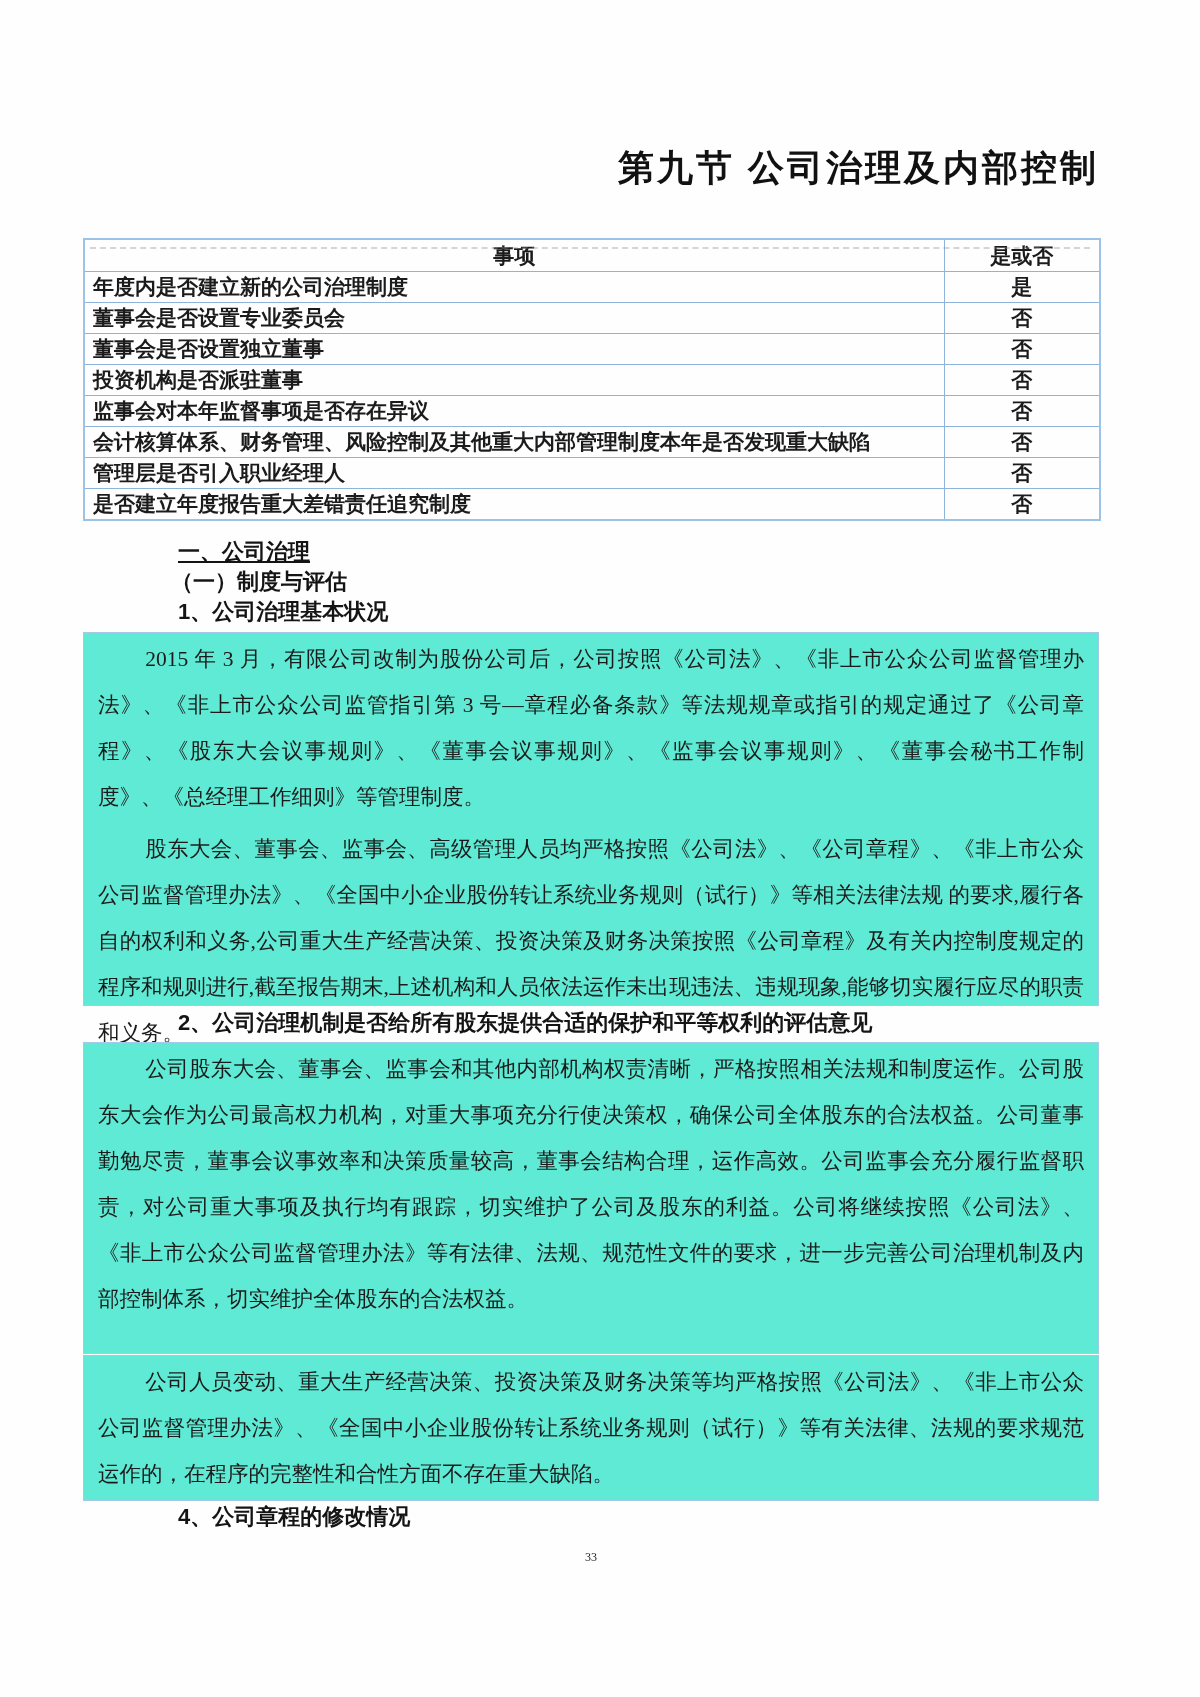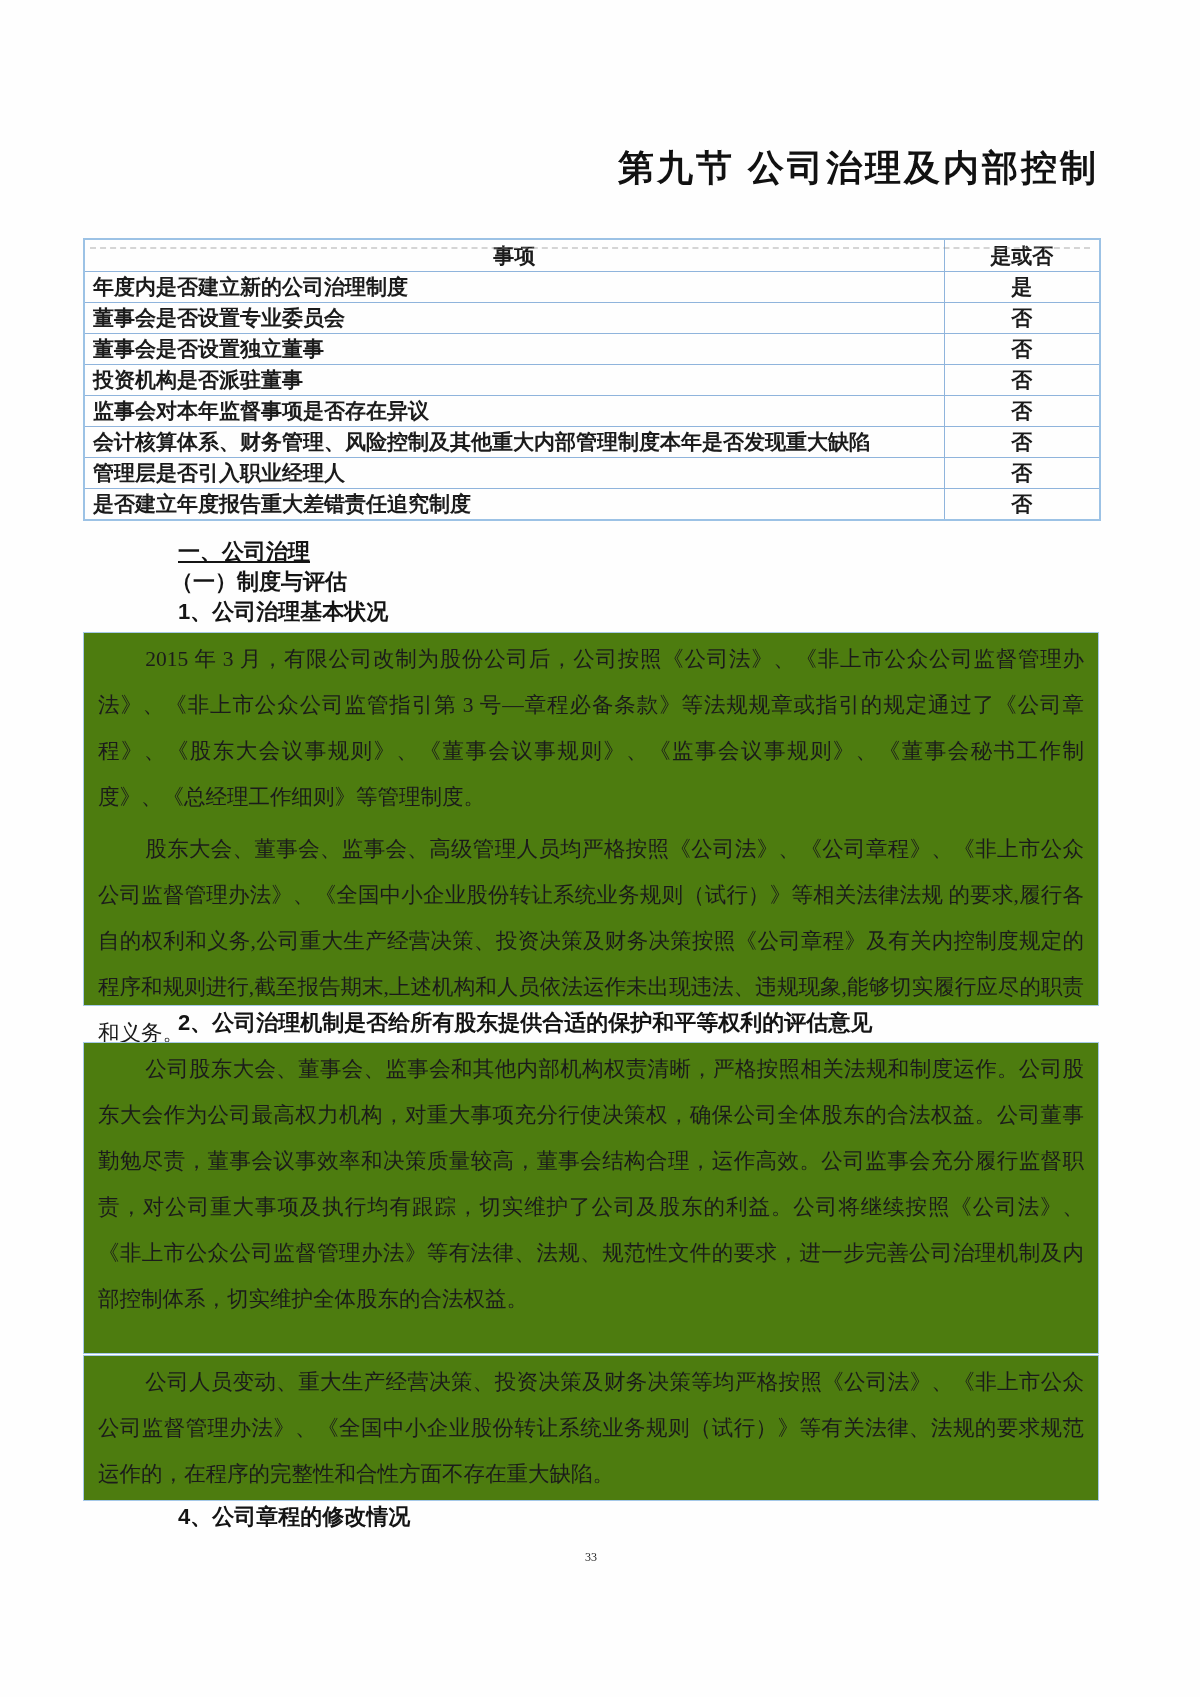--- a/index.html
+++ b/index.html
@@ -65,21 +65,21 @@
   .h-one-paren{top:568px;padding-left:88px;}
   .h-num1{top:598px;}
   .h-num2{top:1009px;}
   .h-num3{top:1372px;}
   .h-num4{top:1503px;}
 
   .text-box{
     position:absolute;left:83px;width:1016px;
     box-sizing:border-box;
     border:1.5px solid #a6c9e8;
-    background:#4d7c0f;
+    background:#5eead4;
     padding:3px 14px 2px 14px;
     font-size:21.5px;line-height:46px;
     text-align:justify;color:#1b1b1b;
   }
   .text-box p{margin:0;text-indent:2.2em;}
   .text-box p + p{margin-top:6px;}
   .box-1{top:632px;height:374px;}
   .box-2{top:1042px;height:312px;}
   .box-3{top:1355px;height:146px;}
 

